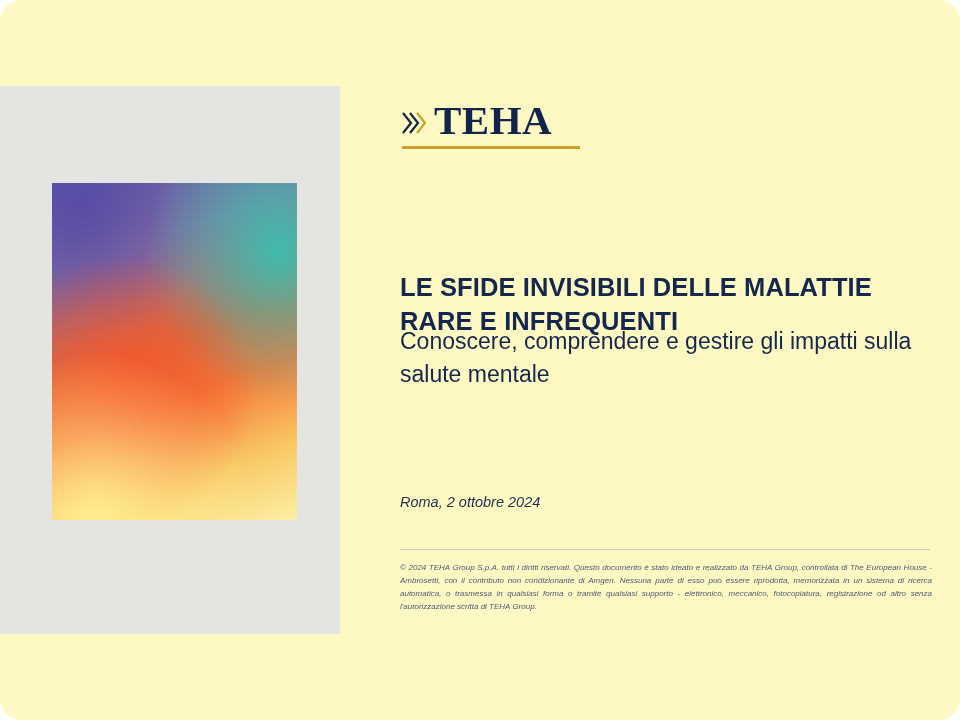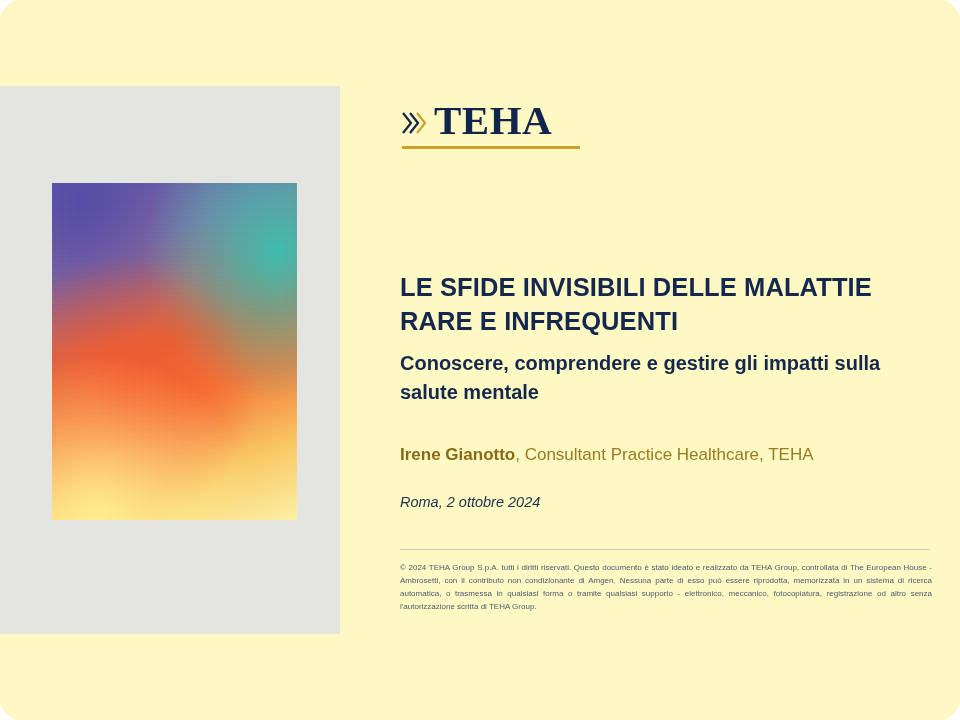--- a/index.html
+++ b/index.html
@@ -127,25 +127,24 @@
     color: #14284f;
     letter-spacing: 0.1px;
     margin-top: 39px;
   }
 
   .subtitle {
     position: absolute;
     left: 0;
     top: 325px;
     width: 520px;
-    font-size: 20px;
-    font-weight: bold;
+    font-size: 23px;
+    font-weight: normal;
     line-height: 1.45;
     color: #14284f;
-    margin-top: 24px;
   }
 
   .author {
     position: absolute;
     left: 0;
     top: 443px;
     width: 540px;
     font-size: 17px;
     line-height: 1.4;
     color: #8a6a18;
@@ -176,20 +175,21 @@
     height: 1px;
     background: #c9cbc8;
   }
 
   .copyright {
     position: absolute;
     left: 0;
     top: 562px;
     width: 532px;
     font-size: 8px;
+    font-style: italic;
     line-height: 1.62;
     color: #4b5a74;
     text-align: justify;
   }
 </style>
 </head>
 <body>
 
 <div class="slide">
 
@@ -215,23 +215,20 @@
         <span class="logo-text">TEHA</span>
       </div>
       <div class="logo-underline"></div>
 
     </div>
 
     <div class="title">LE SFIDE INVISIBILI DELLE MALATTIE RARE E INFREQUENTI</div>
 
     <div class="subtitle">Conoscere, comprendere e gestire gli impatti sulla salute mentale</div>
 
-    <div class="author">
-      <span class="name">Irene Gianotto</span><span class="role">, Consultant Practice Healthcare, TEHA</span>
-    </div>
 
     <div class="place-date">Roma, 2 ottobre 2024</div>
 
     <div class="divider"></div>
 
     <div class="copyright">© 2024 TEHA Group S.p.A. tutti i diritti riservati. Questo documento è stato ideato e realizzato da TEHA Group, controllata di The European House - Ambrosetti, con il contributo non condizionante di Amgen. Nessuna parte di esso può essere riprodotta, memorizzata in un sistema di ricerca automatica, o trasmessa in qualsiasi forma o tramite qualsiasi supporto - elettronico, meccanico, fotocopiatura, registrazione od altro senza l'autorizzazione scritta di TEHA Group.</div>
 
   </div>
 </div>
 

